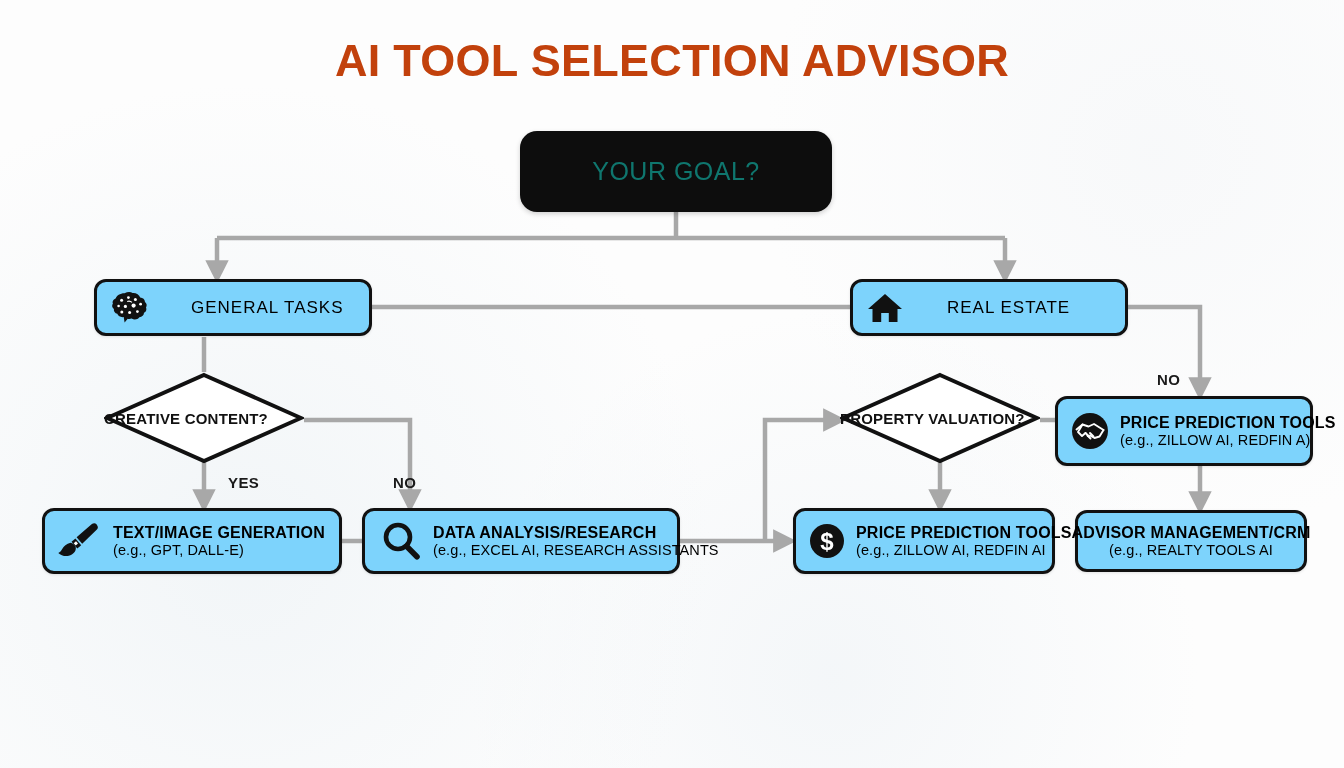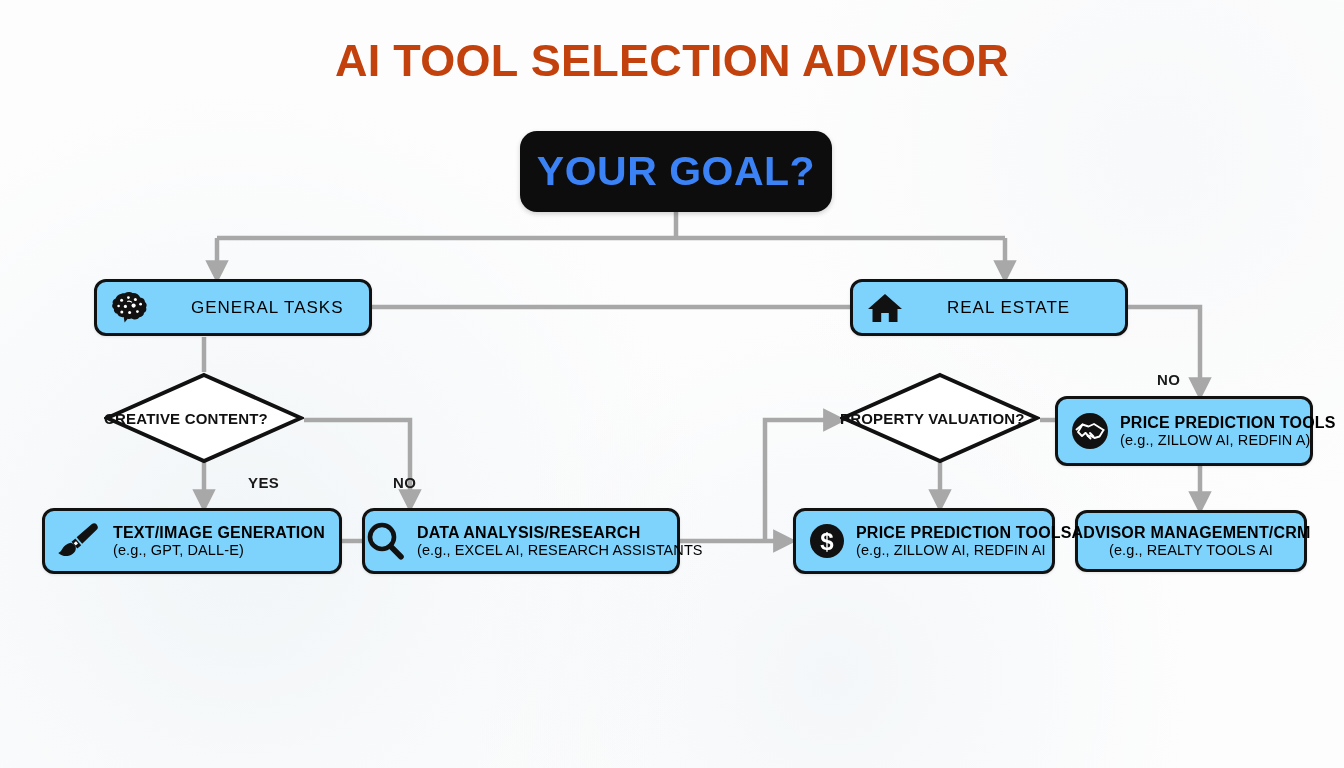--- a/index.html
+++ b/index.html
@@ -60,23 +60,23 @@
   
   .root {
     background: #0d0d0d;
     border-radius: 17px;
     display: flex;
     align-items: center;
     justify-content: center;
     box-shadow: 0 2px 5px rgba(0,0,0,0.18);
   }
   .root .root-label {
-    color: #3b82f6;
-    font-size: 41px;
-    font-weight: 700;
+    color: #0f766e;
+    font-size: 25px;
+    font-weight: 400;
     letter-spacing: 0.5px;
   }
 
   
   .box {
     background: #7dd3fc;
     border: 3px solid #111111;
     border-radius: 12px;
     display: flex;
     align-items: center;
@@ -234,40 +234,40 @@
     <span class="dlabel">CREATIVE CONTENT?</span>
   </div>
 
   <div class="diamond" style="left:840px; top:372px; width:200px; height:92px;">
     <svg class="dshape" viewBox="0 0 200 92" preserveAspectRatio="none" xmlns="http://www.w3.org/2000/svg">
       <polygon points="100,3 197,46 100,89 3,46" fill="#ffffff" stroke="#111111" stroke-width="4"></polygon>
     </svg>
     <span class="dlabel">PROPERTY VALUATION?</span>
   </div>
 
-  <div class="edge-label" style="left:248px; top:474px;">YES</div>
+  <div class="edge-label" style="left:228px; top:474px;">YES</div>
   <div class="edge-label" style="left:393px; top:474px;">NO</div>
   <div class="edge-label" style="left:1157px; top:371px;">NO</div>
 
   <div class="node box" style="left:42px; top:508px; width:300px; height:66px; padding-left:12px;">
     <span class="ico">
       <svg width="44" height="40" viewBox="0 0 44 40" xmlns="http://www.w3.org/2000/svg">
         <path d="M39.5 3.3c-1.3-1.6-3.2-1.4-4.6-.2L19.6 16.2l5.6 6.6L39.9 8.6c1.3-1.2 1.5-3 -.4-5.3z" fill="#111111"></path>
         <path d="M18.4 17.4 L24.2 24.2 L20.3 27.6 L14.5 20.8 Z" fill="#111111"></path>
         <path d="M19.0 20.2 l2.0 2.4 -2.3 2.0 -2.0 -2.4 z" fill="#ffffff"></path>
         <path d="M13.6 21.8 c-4.2 1.0 -6.9 3.4 -8.4 6.2 -1.0 1.9 -2.2 3.2 -3.9 3.9 2.6 2.6 6.6 3.8 10.5 2.9 4.6 -1.1 7.4 -4.6 7.0 -8.2 -.2 -2.0 -2.2 -4.0 -5.2 -4.8z" fill="#111111"></path>
       </svg>
     </span>
     <span class="txt" style="margin-left:12px;">
       <span class="l1">TEXT/IMAGE GENERATION</span>
       <span class="l2">(e.g., GPT, DALL-E)</span>
     </span>
   </div>
 
-  <div class="node box" style="left:362px; top:508px; width:318px; height:66px; ">
+  <div class="node box" style="left:362px; top:508px; width:318px; height:66px; padding-left:16px;">
     <span class="ico">
       <svg width="40" height="40" viewBox="0 0 40 40" xmlns="http://www.w3.org/2000/svg">
         <circle cx="17" cy="16" r="12" fill="none" stroke="#111111" stroke-width="4.6"></circle>
         <path d="M25.6 25.2 L36 35.8" stroke="#111111" stroke-width="5.6" stroke-linecap="round"></path>
       </svg>
     </span>
     <span class="txt" style="margin-left:12px;">
       <span class="l1">DATA ANALYSIS/RESEARCH</span>
       <span class="l2">(e.g., EXCEL AI, RESEARCH ASSISTANTS</span>
     </span>

